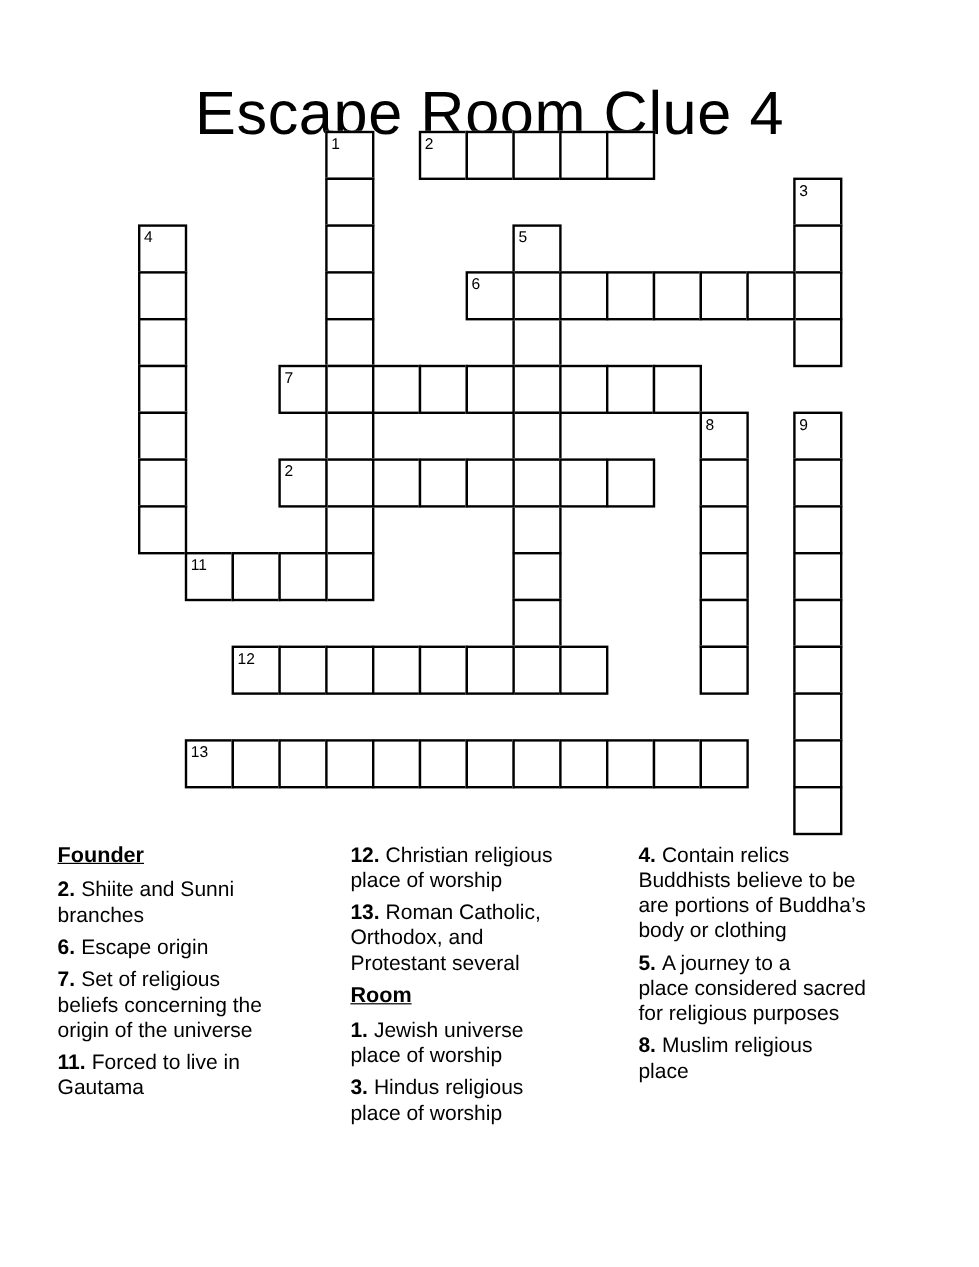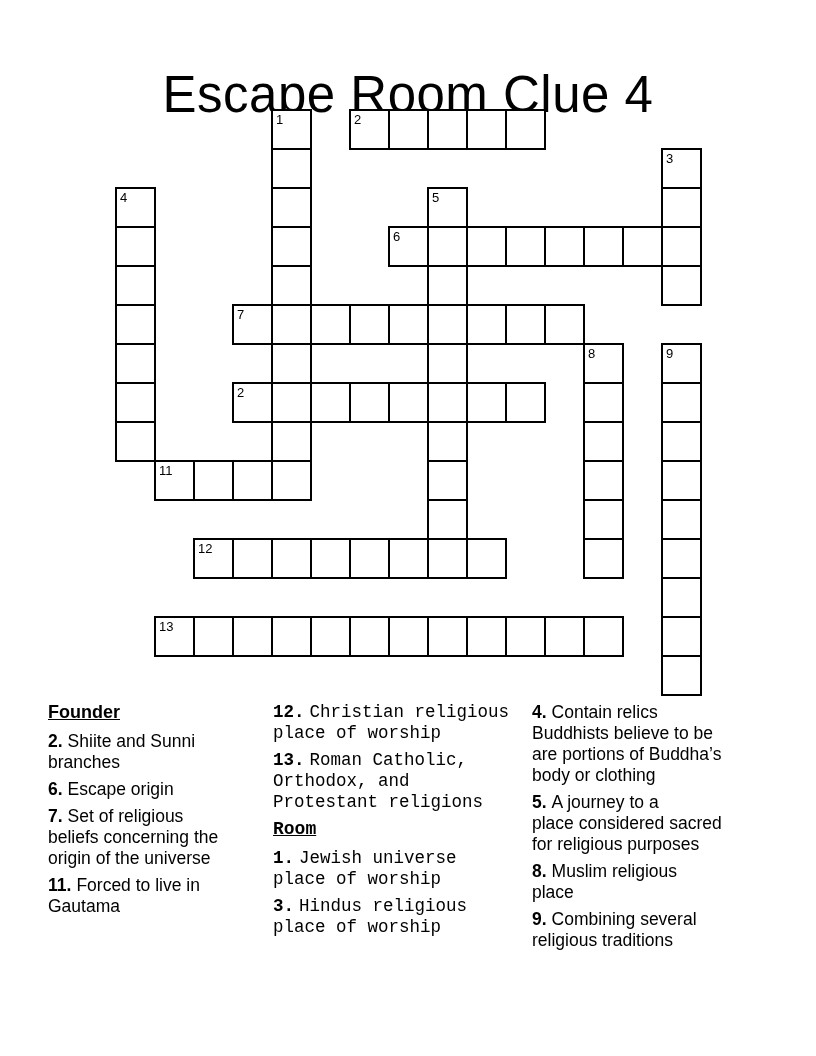--- a/index.html
+++ b/index.html
@@ -23,21 +23,21 @@
   }
   .cellnum {
     position: absolute; left: 3px; top: 2px;
     font-size: 13px; line-height: 14px;
   }
   .clue-col {
     position: absolute; top: 702px; width: 238px;
     font-size: 17.5px; line-height: 21px;
   }
   #clue-col-1 { left: 48px; }
-  #clue-col-2 { left: 273px; font-family: Liberation Mono, monospace; }
+  #clue-col-2 { left: 292px; }
   #clue-col-3 { left: 532px; }
   .clue { margin: 0 0 6px 0; }
   .clue-heading {
     margin: 0 0 8px 0; font-size: 18px; font-weight: bold;
     text-decoration: underline;
   }
   .clue-num { font-weight: bold; margin-right: 5px; }
 </style>
 </head>
 <body>
@@ -168,24 +168,23 @@
 <div class="clue-col" id="clue-col-1">
   <p class="clue-heading">Founder</p>
   <p class="clue"><span class="clue-num">2.</span><span class="clue-line">Shiite and Sunni</span><br><span class="clue-line">branches</span></p>
   <p class="clue"><span class="clue-num">6.</span><span class="clue-line">Escape origin</span></p>
   <p class="clue"><span class="clue-num">7.</span><span class="clue-line">Set of religious</span><br><span class="clue-line">beliefs concerning the</span><br><span class="clue-line">origin of the universe</span></p>
   <p class="clue"><span class="clue-num">11.</span><span class="clue-line">Forced to live in</span><br><span class="clue-line">Gautama</span></p>
 </div>
 
 <div class="clue-col" id="clue-col-2">
   <p class="clue"><span class="clue-num">12.</span><span class="clue-line">Christian religious</span><br><span class="clue-line">place of worship</span></p>
-  <p class="clue"><span class="clue-num">13.</span><span class="clue-line">Roman Catholic,</span><br><span class="clue-line">Orthodox, and</span><br><span class="clue-line">Protestant religions</span></p>
+  <p class="clue"><span class="clue-num">13.</span><span class="clue-line">Roman Catholic,</span><br><span class="clue-line">Orthodox, and</span><br><span class="clue-line">Protestant several</span></p>
   <p class="clue-heading">Room</p>
   <p class="clue"><span class="clue-num">1.</span><span class="clue-line">Jewish universe</span><br><span class="clue-line">place of worship</span></p>
   <p class="clue"><span class="clue-num">3.</span><span class="clue-line">Hindus religious</span><br><span class="clue-line">place of worship</span></p>
 </div>
 
 <div class="clue-col" id="clue-col-3">
   <p class="clue"><span class="clue-num">4.</span><span class="clue-line">Contain relics</span><br><span class="clue-line">Buddhists believe to be</span><br><span class="clue-line">are portions of Buddha’s</span><br><span class="clue-line">body or clothing</span></p>
   <p class="clue"><span class="clue-num">5.</span><span class="clue-line">A journey to a</span><br><span class="clue-line">place considered sacred</span><br><span class="clue-line">for religious purposes</span></p>
   <p class="clue"><span class="clue-num">8.</span><span class="clue-line">Muslim religious</span><br><span class="clue-line">place</span></p>
-  <p class="clue"><span class="clue-num">9.</span><span class="clue-line">Combining several</span><br><span class="clue-line">religious traditions</span></p>
 </div>
 
 </body></html>

